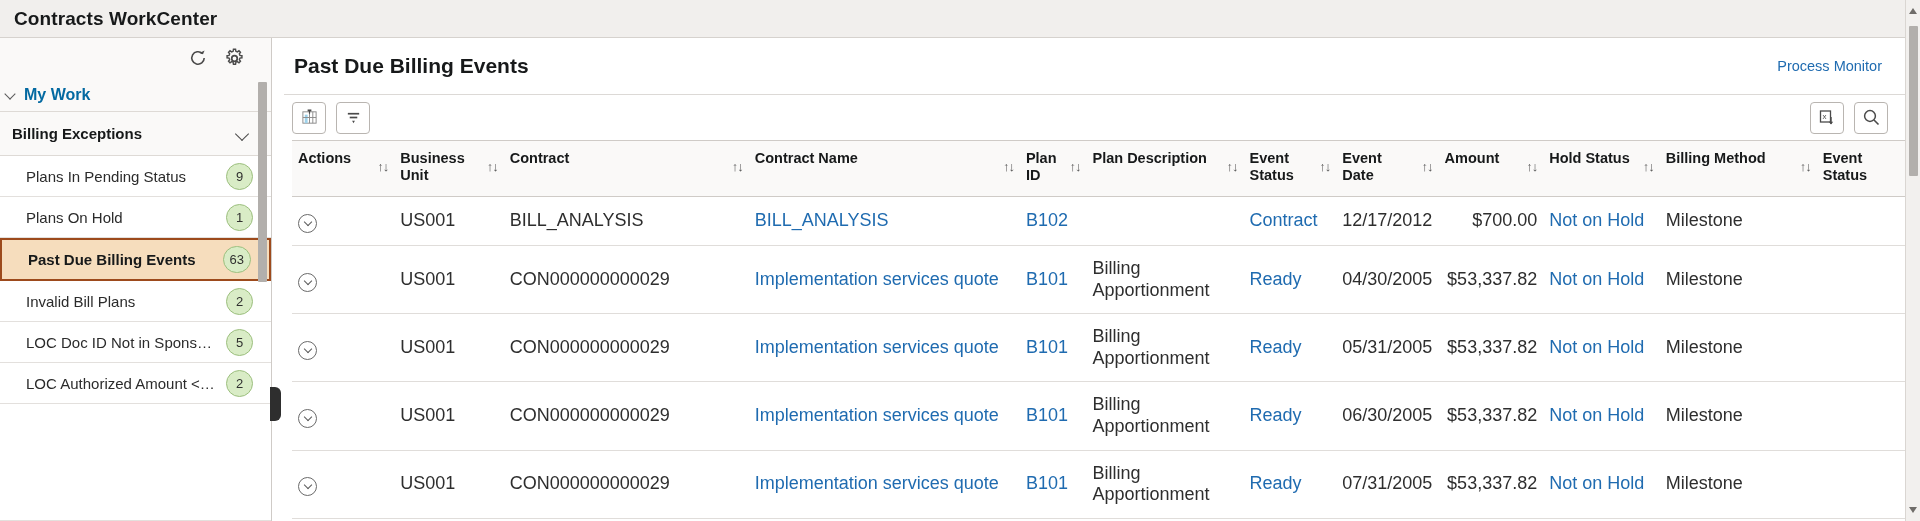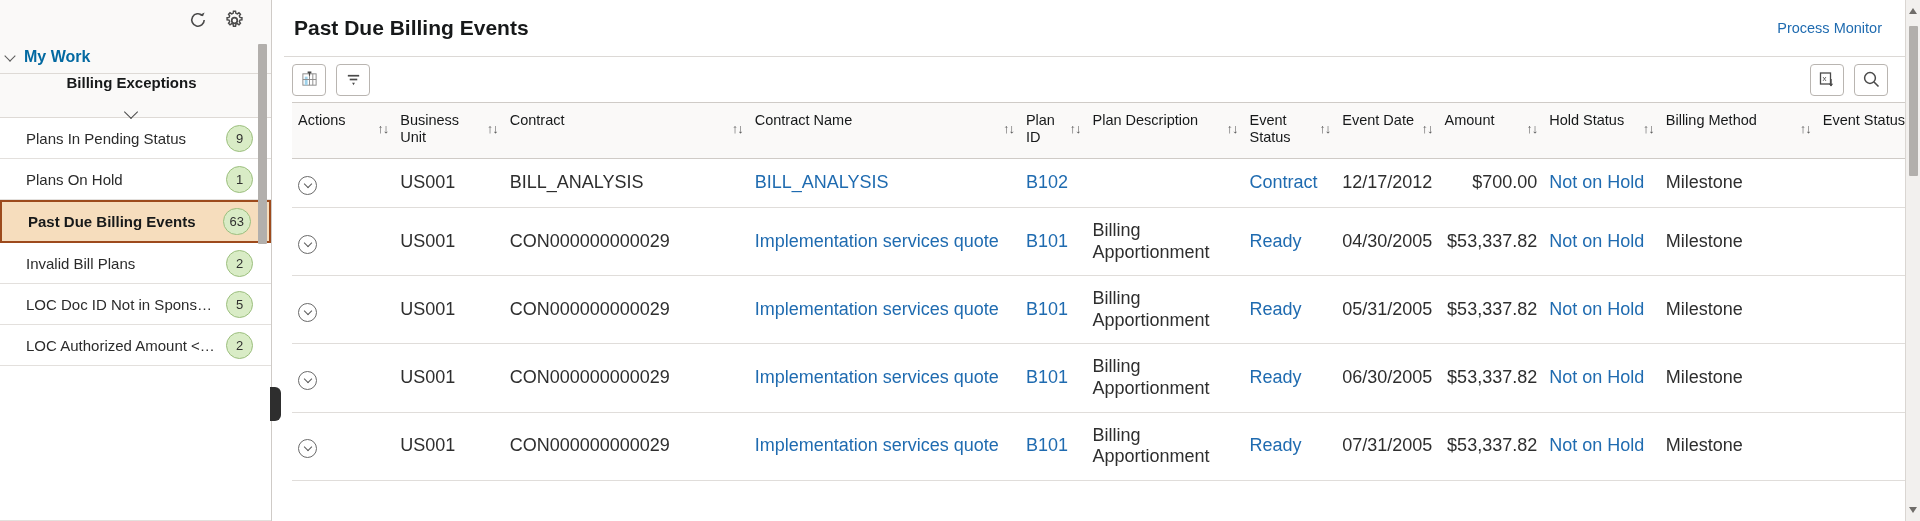--- a/index.html
+++ b/index.html
@@ -54,21 +54,20 @@
     transform: rotate(45deg);
   }
   .mywork-label { font-size: 16px; font-weight: bold; color: #0369a1; }
 
   .sb-group {
     height: 44px; min-height: 44px;
     background: #faf9f8;
     border-bottom: 1px solid #dedad6;
     display: flex; align-items: center; justify-content: space-between;
     padding: 0 20px 0 12px;
-    flex-direction: column;
   }
   .sb-group-label { font-size: 15px; font-weight: bold; color: #17191a; }
   .chev-d { width: 16px; height: 10px; position: relative; flex: none; }
   .chev-d::after {
     content: ""; position: absolute; left: 2px; top: 0px;
     width: 9px; height: 9px;
     border-right: 1.8px solid #4a4a4a; border-bottom: 1.8px solid #4a4a4a;
     transform: rotate(45deg);
   }
 
@@ -149,21 +148,21 @@
     cursor: pointer;
   }
 
   
   .grid-wrap { flex: 1; min-height: 0; overflow: hidden; padding-left: 8px; }
   table.grid { border-collapse: collapse; width: 1620px; table-layout: fixed; }
   table.grid thead th {
     background: #faf9f8;
     border-top: 1px solid #cfcbc7;
     border-bottom: 1px solid #cfcbc7;
-    font-size: 14.5px; font-weight: normal; color: #17191a;
+    font-size: 14.5px; font-weight: bold; color: #17191a;
     text-align: left; vertical-align: top;
     padding: 9px 6px 10px 6px;
     height: 56px;
     cursor: pointer;
   }
   .th-in { display: flex; align-items: flex-start; justify-content: space-between; gap: 6px; }
   .th-txt { line-height: 1.18; }
   .sortarrows { flex: none; font-size: 13px; color: #555; line-height: 1.1; padding-top: 10px; letter-spacing: -1px; }
   table.grid tbody td {
     border-bottom: 1px solid #e0ddda;
@@ -201,20 +200,23 @@
     border-left: 4px solid transparent; border-right: 4px solid transparent;
   }
   .page-scroll .arrow-up { top: 8px; border-bottom: 6px solid #6f6c69; }
   .page-scroll .arrow-dn { bottom: 8px; border-top: 6px solid #6f6c69; }
 </style>
 </head>
 <body>
 
 <div class="app">
 
+  <div class="appbar">
+    <span class="appbar-title">Contracts WorkCenter</span>
+  </div>
 
   <div class="body-row">
 
     <div class="sidebar">
 
       <div class="sb-tools">
         <span class="icon-btn">
           <svg width="20" height="20" viewBox="0 0 20 20">
             <path d="M16.2 10a6.2 6.2 0 1 1-1.9-4.5" fill="none" stroke="#4a4a4a" stroke-width="1.6"></path>
             <path d="M16.6 2.6 L15.0 6.2 L11.4 5.0 Z" fill="#4a4a4a"></path>

